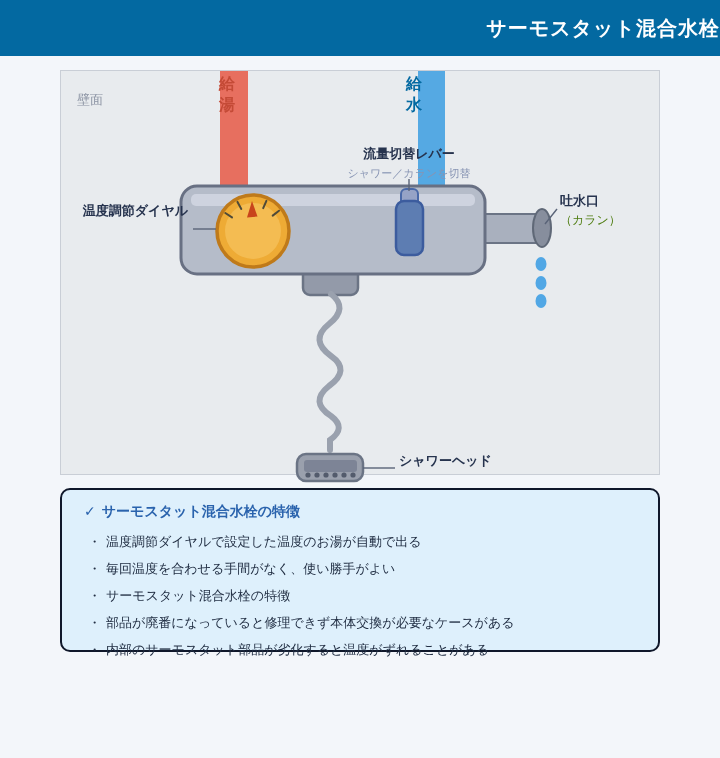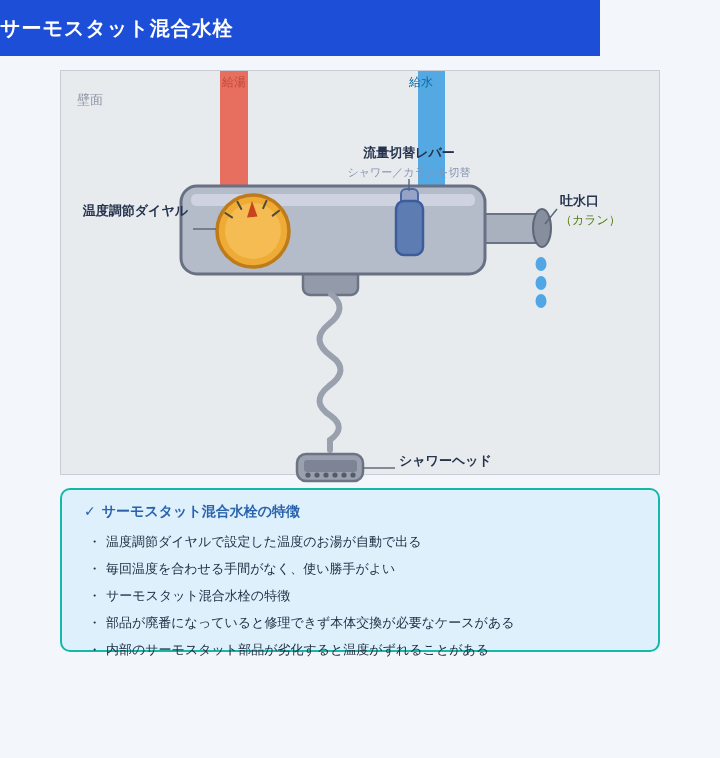--- a/index.html
+++ b/index.html
@@ -6,23 +6,23 @@
   html, body { width: 720px; height: 758px; }
   body {
     font-family: "Liberation Sans", "DejaVu Sans", sans-serif;
     background: #f3f6fa;
     position: relative;
     overflow: hidden;
   }
 
   
   .app-header {
-    position: absolute; left: 0; top: 0; width: 600px; height: 56px;
-    background: #1d4ed8;
-    display: flex; align-items: center; justify-content: flex-start;
+    position: absolute; left: 0; top: 0; width: 720px; height: 56px;
+    background: #0369a1;
+    display: flex; align-items: center; justify-content: flex-end;
   }
   .app-header h1 {
     color: #ffffff; font-size: 20px; font-weight: bold; letter-spacing: 1px;
   }
 
   
   .wall-panel {
     position: absolute; left: 60px; top: 70px; width: 600px; height: 405px;
     background: #e8ebee;
     border: 1px solid #c9ced6;
@@ -33,45 +33,45 @@
   }
 
   
   svg.diagram-svg {
     position: absolute; left: 0; top: 0; width: 720px; height: 758px;
     pointer-events: none;
   }
 
   
   .pipe-label {
-    position: absolute; top: 74px; width: 30px; text-align: center;
-    font-size: 12px; font-weight: normal;
+    position: absolute; top: 74px; width: 30px; text-align: left;
+    font-size: 16px; font-weight: bold;
   }
   .pipe-label.hot  { left: 219px; color: #c44a36; }
   .pipe-label.cold { left: 406px; color: #0369a1; }
 
   
   .callout { position: absolute; line-height: 1.35; }
   .callout .main {
     display: block; font-size: 13px; font-weight: bold; color: #26334e;
   }
   .callout .sub {
     display: block; font-size: 11px; color: #8794b3; margin-top: 3px;
   }
   .callout-dial   { left: 40px;  top: 202px; width: 148px; text-align: right; }
-  .callout-lever  { left: 309px; top: 145px; width: 200px; text-align: center; font-family: Liberation Mono, monospace; }
+  .callout-lever  { left: 309px; top: 145px; width: 200px; text-align: center; }
   .callout-spout  { left: 560px; top: 192px; width: 110px; text-align: left; }
   .callout-spout .sub { color: #4d7c0f; font-size: 12px; margin-top: 2px; }
   .callout-shower { left: 399px; top: 452px; }
 
   
   .info-box {
     position: absolute; left: 60px; top: 488px; width: 600px; height: 164px;
     background: #def0fc;
-    border: 2px solid #14b8a6;
+    border: 2px solid #0f172a;
     border-radius: 10px;
     padding: 13px 24px 10px 22px;
   }
   .info-title {
     font-size: 14px; font-weight: bold; color: #2a63ad; margin-bottom: 7px;
   }
   .info-title .check { margin-right: 6px; }
   .info-list { list-style: none; }
   .info-list li {
     font-size: 13px; color: #222f44; line-height: 27px;

